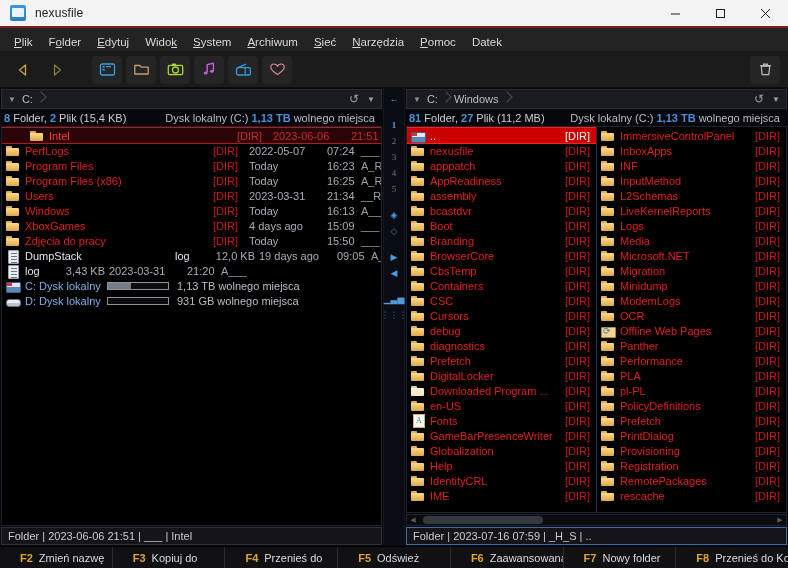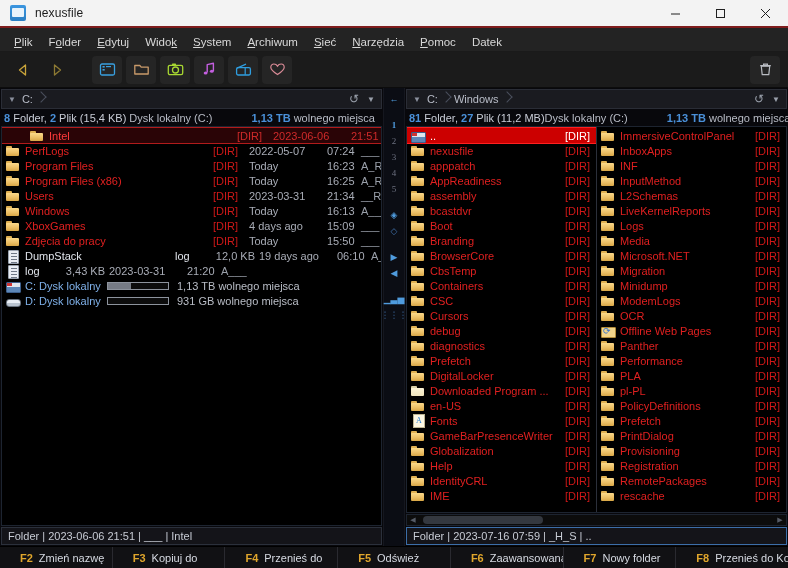--- a/index.html
+++ b/index.html
@@ -147,21 +147,21 @@
   .statsbar {
     height: 17px; flex: 0 0 17px;
     display: flex; align-items: center;
     background: #08080c;
     font-size: 11px;
     padding: 0 4px;
   }
   .stats-left { color: #c8ccd6; white-space: nowrap; }
   .stats-left b { color: #4a90d9; }
   .stats-right { margin-left: auto; color: #b8bcc6; white-space: nowrap; padding-right: 4px;}
-  .stats-right b { color: #4a90d9; margin-left: 36px; }
+  .stats-right b { color: #4a90d9; }
 
   
   .listwrap {
     flex: 1 1 auto;
     min-height: 0;
     display: flex;
     border: 1px solid #1d2430;
     margin: 0 1px;
     background: #000;
     overflow: hidden;
@@ -537,21 +537,21 @@
             <span class="c-date meta">Today</span>
             <span class="c-time meta">15:50</span>
             <span class="c-attr meta">___</span>
           </div>
           <div class="row">
             <span class="ic file"></span>
             <span class="nm white">DumpStack</span>
             <span class="c-type">log</span>
             <span class="c-size">12,0 KB</span>
             <span class="c-date meta">19 days ago</span>
-            <span class="c-time meta">06:10</span>
+            <span class="c-time meta">09:05</span>
             <span class="c-attr meta">A___</span>
           </div>
           <div class="row">
             <span class="ic file"></span>
             <span class="c-type">log</span>
             <span class="c-size">3,43 KB</span>
             <span class="c-date meta">2023-03-31</span>
             <span class="c-time meta">21:20</span>
             <span class="c-attr meta">A___</span>
           </div>

